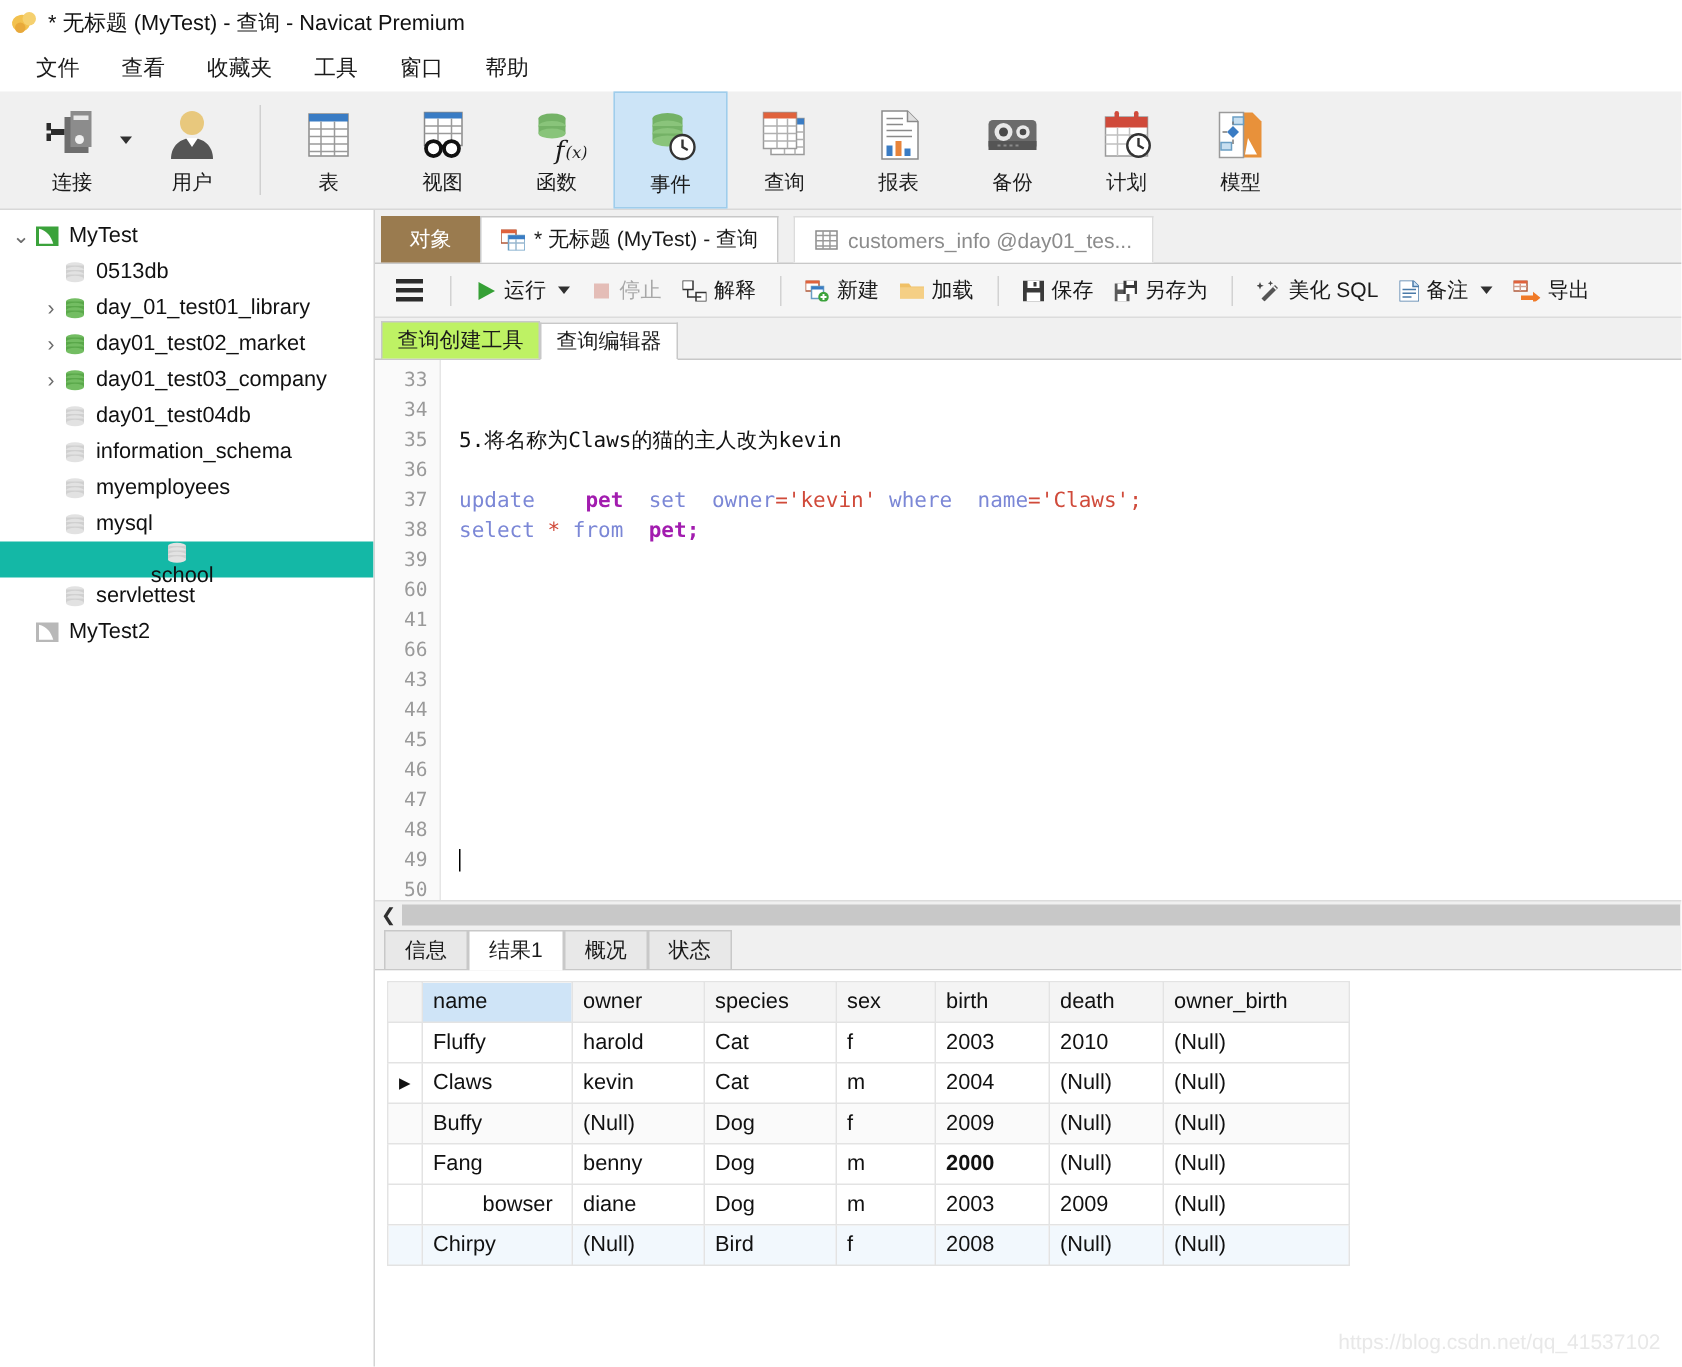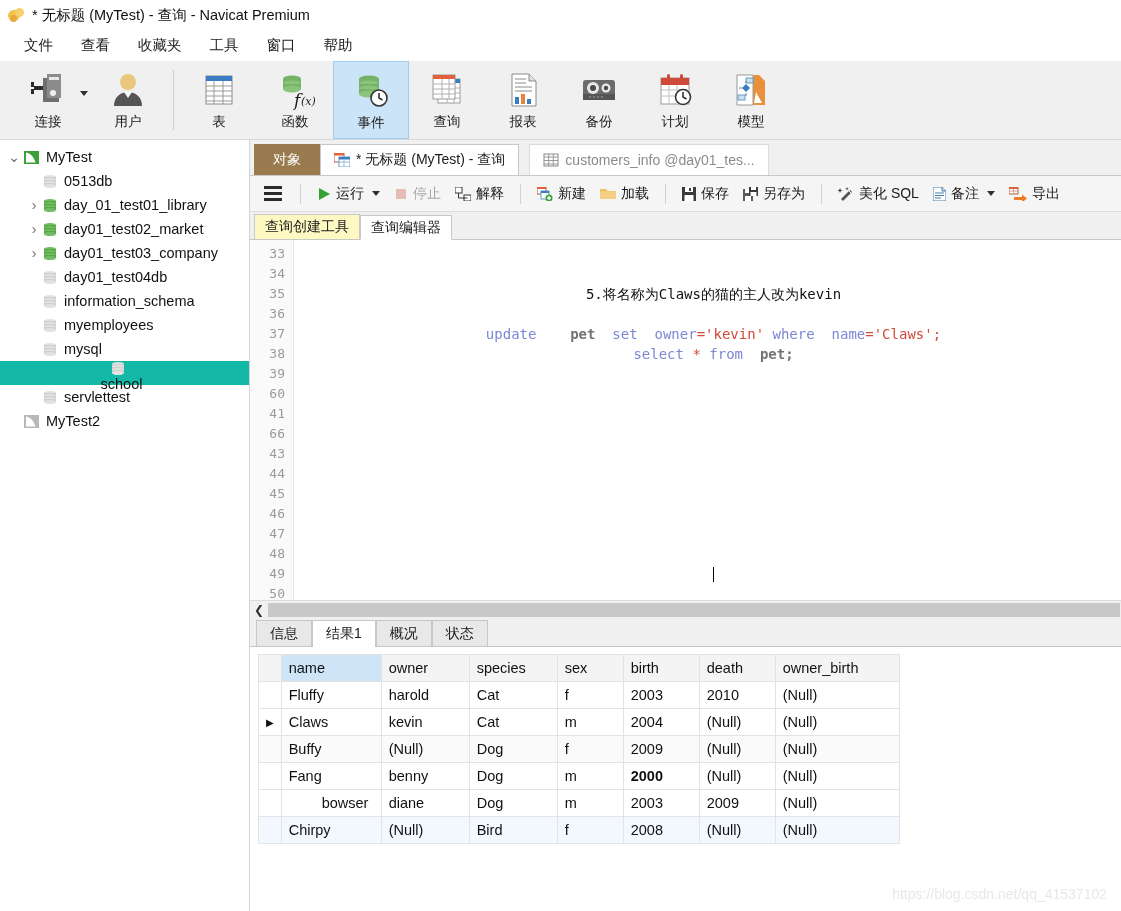--- a/index.html
+++ b/index.html
@@ -122,43 +122,43 @@
   .burger i { display: block; width: 18px; height: 3px; background: #2b2b2b; }
 
   
   .subtabs {
     height: 28px; background: #f0f0f0; display: flex; align-items: flex-end;
     padding-left: 4px; border-bottom: 1px solid #c8c8c8;
   }
   .subtab {
     height: 25px; padding: 0 10px; display: flex; align-items: center;
     font-size: 14px; color: #1a1a1a; border: 1px solid #c8c8c8;
-    border-bottom: none; background: #fef9c3; cursor: default; white-space: nowrap;
+    border-bottom: none; background: #bef264; cursor: default; white-space: nowrap;
   }
   .subtab.active { background: #fff; border-bottom: 1px solid #fff; margin-bottom: -1px; }
 
   
   .editor-wrap { height: 360px; display: flex; background: #fff; position: relative; }
   .gutter {
     width: 44px; background: #fafafa; border-right: 1px solid #e6e6e6;
     padding-top: 4px; flex: none;
   }
   .gnum {
     height: 20px; line-height: 20px; text-align: right; padding-right: 8px;
     font-family: "DejaVu Sans Mono", "Liberation Mono", monospace;
     font-size: 13px; color: #9a9a9a;
   }
   .code {
     flex: 1; padding-top: 4px; padding-left: 12px; position: relative;
     font-family: "DejaVu Sans Mono", "Liberation Mono", monospace;
     font-size: 14px; overflow: hidden;
   }
-  .cline { height: 20px; line-height: 20px; white-space: pre; text-align: center; }
+  .cline { height: 20px; line-height: 20px; white-space: pre; }
   .kw { color: #7b87d6; }
-  .id { color: #737373; font-weight: bold; }
+  .id { color: #a21caf; font-weight: bold; }
   .op { color: #d04a3a; }
   .str { color: #d04a3a; }
   .plain { color: #111; }
   .caret-blink {
     display: inline-block; width: 1px; height: 15px; background: #000;
     vertical-align: -3px;
   }
   .hscroll {
     height: 18px; background: #f0f0f0; display: flex; align-items: center;
     border-top: 1px solid #dcdcdc;
@@ -254,20 +254,33 @@
       <div class="tb-sep"></div>
       <div class="tb-btn">
         <div class="tb-ico">
           <svg width="40" height="40" viewBox="0 0 40 40">
             <rect x="7" y="6" width="26" height="28" fill="#fff" stroke="#8a8a8a"></rect>
             <rect x="7" y="6" width="26" height="5" fill="#3a7cc4"></rect>
             <path d="M7 16h26M7 21h26M7 26h26M7 31h26M15 11v23M24 11v23" stroke="#9a9a9a" fill="none"></path>
           </svg>
         </div>
         <div class="tb-lbl">表</div>
+      </div>
+      <div class="tb-btn">
+        <div class="tb-ico">
+          <svg width="40" height="40" viewBox="0 0 40 40">
+            <rect x="8" y="5" width="25" height="22" fill="#fff" stroke="#8a8a8a"></rect>
+            <rect x="8" y="5" width="25" height="4" fill="#3a7cc4"></rect>
+            <path d="M8 14h25M8 19h25M17 9v18M26 9v18" stroke="#9a9a9a" fill="none"></path>
+            <circle cx="14" cy="29" r="5" fill="#fff" stroke="#111" stroke-width="2.5"></circle>
+            <circle cx="26" cy="29" r="5" fill="#fff" stroke="#111" stroke-width="2.5"></circle>
+            <path d="M19 28h2" stroke="#111" stroke-width="2.5"></path>
+          </svg>
+        </div>
+        <div class="tb-lbl">视图</div>
       </div>
       <div class="tb-btn">
         <div class="tb-ico">
           <svg width="40" height="40" viewBox="0 0 40 40">
             <ellipse cx="17" cy="9" rx="9" ry="3.4" fill="#74b266"></ellipse>
             <rect x="8" y="9" width="18" height="5" fill="#74b266"></rect>
             <ellipse cx="17" cy="14" rx="9" ry="3.4" fill="#89c47a"></ellipse>
             <rect x="8" y="14" width="18" height="5" fill="#74b266"></rect>
             <ellipse cx="17" cy="19" rx="9" ry="3.4" fill="#89c47a"></ellipse>
             <text x="19" y="36" font-family="DejaVu Serif, serif" font-style="italic" font-size="17" fill="#1a1a1a">f</text>

